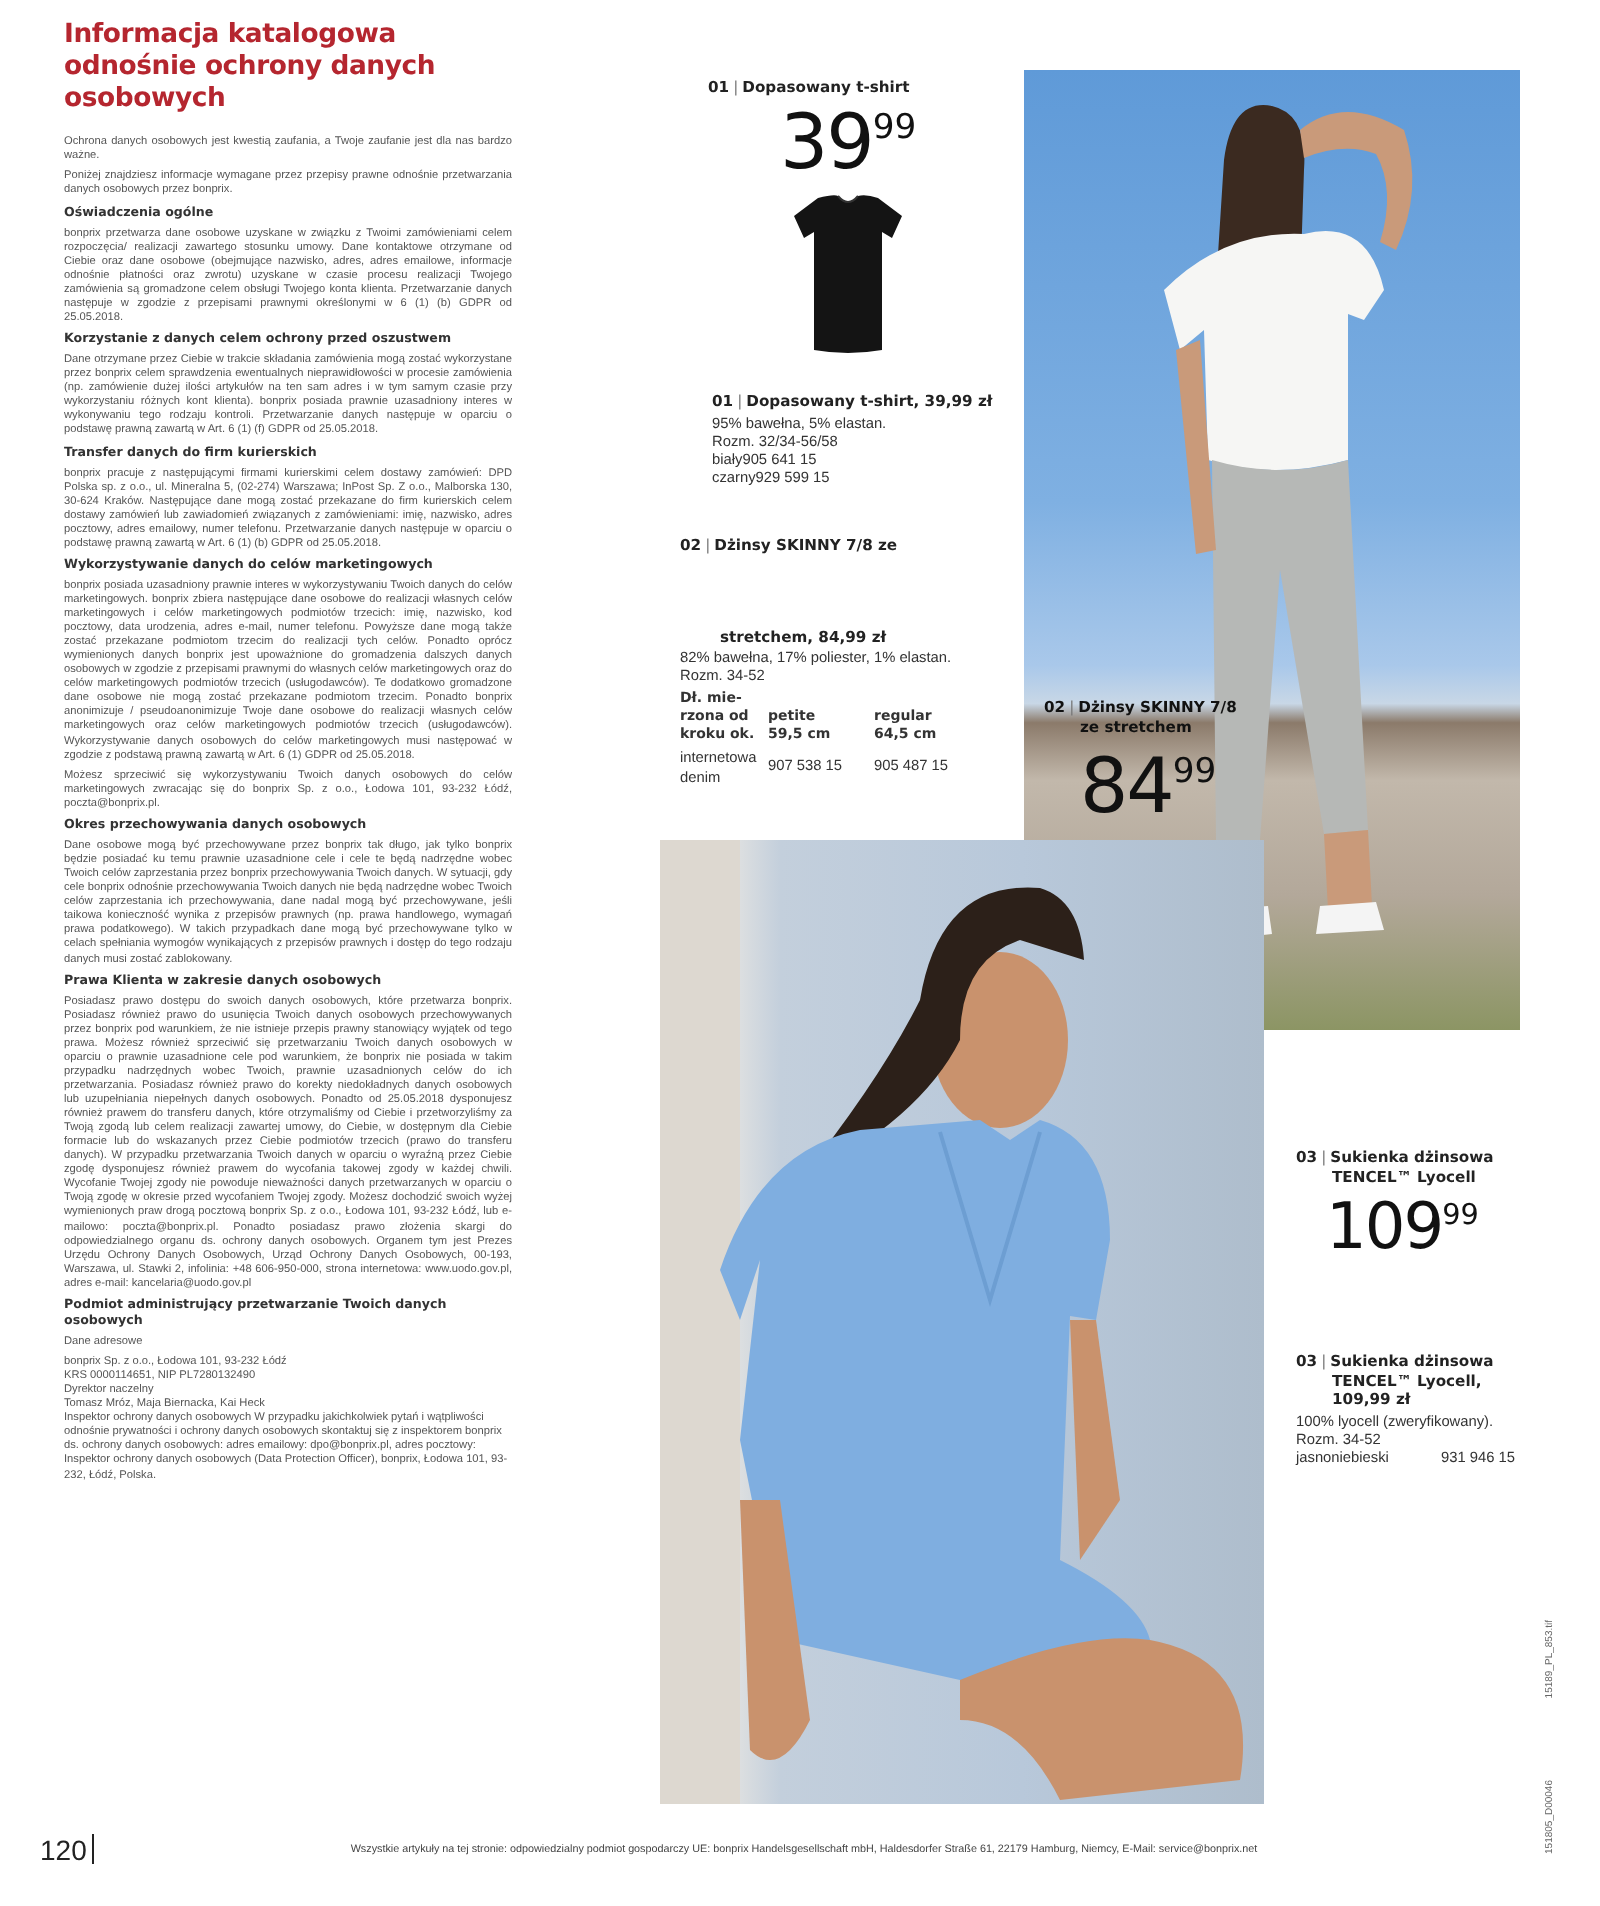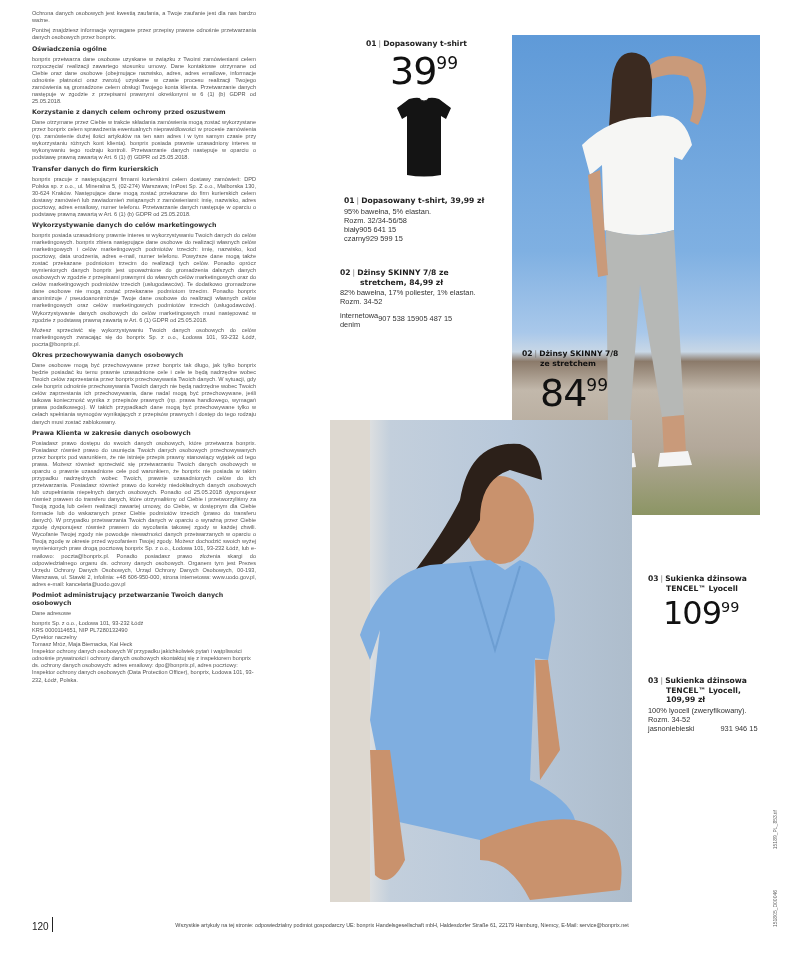--- a/index.html
+++ b/index.html
@@ -7,43 +7,43 @@
   body { position: relative; font-family: "DejaVu Sans", sans-serif; color: #2b2b2b; }
 
   
   .legal { position: absolute; left: 32px; top: 10px; width: 224px; }
   .legal h1 { color: #b5262f; font-family: "DejaVu Sans", sans-serif; font-weight: bold; font-size: 13.2px; line-height: 16px; letter-spacing: -0.2px; margin-bottom: 10px; }
   .legal p { font-family: "Liberation Sans", sans-serif; font-size: 5.6px; line-height: 7.05px; color: #555; text-align: justify; margin-bottom: 3.2px; }
   .legal h3 { font-family: "DejaVu Sans", sans-serif; font-size: 6.3px; line-height: 8px; font-weight: bold; color: #333; margin: 1px 0 3px; }
   .legal .addr { text-align: left; }
 
   
-  .page-num { position: absolute; left: 32px; top: 917px; font-size: 10px; font-family: "Liberation Sans", sans-serif; color: #222; }
+  .page-num { position: absolute; left: 20px; top: 917px; font-size: 14px; font-family: "Liberation Sans", sans-serif; color: #222; }
   .page-num span { display: inline-block; width: 1px; height: 15px; background: #222; margin-left: 3px; vertical-align: -2px; }
   .footer-note { position: absolute; left: 112px; top: 922px; width: 580px; font-family: "Liberation Sans", sans-serif; font-size: 5.4px; color: #444; text-align: center; white-space: nowrap; }
   .side-code { position: absolute; writing-mode: vertical-rl; transform: rotate(180deg); font-family: "Liberation Sans", sans-serif; font-size: 5px; color: #666; }
 
   
   .hd { font-family: "DejaVu Sans", sans-serif; font-weight: bold; font-size: 7.6px; line-height: 9.5px; color: #222; }
   .hd .sep { font-weight: normal; color: #777; margin: 0 2px; }
   .price { font-family: "DejaVu Sans", sans-serif; color: #111; line-height: 1; letter-spacing: -1px; }
   .price sup { font-size: 45%; vertical-align: 0; position: relative; top: -0.85em; letter-spacing: 0; }
 
-  .p1-label { position: absolute; left: 366px; top: 39px; text-align: center; }
+  .p1-label { position: absolute; left: 354px; top: 39px; text-align: center; }
   .p1-price { position: absolute; left: 390px; top: 52px; font-size: 38px; }
 
   
   .tshirt { position: absolute; left: 395px; top: 95px; width: 58px; height: 82px; }
 
   
   .detail { position: absolute; font-family: "Liberation Sans", sans-serif; font-size: 7.4px; line-height: 9.3px; color: #333; }
   .detail .hd { margin-bottom: 1px; }
-  .detail .hd .indent { display:block; padding-left: 20px; }
+  .detail .hd .indent { display:block; padding-left: 20px; margin-top: 36px; }
   .row { display: flex; }
-  .d1 { left: 344px; top: 196px; width: 148px; }
+  .d1 { left: 356px; top: 196px; width: 148px; }
   .d2 { left: 340px; top: 268px; width: 152px; }
   .d2 table { border-collapse: collapse; margin-top: 2px; }
   .d2 td { font-size: 7.4px; line-height: 9.3px; vertical-align: bottom; padding: 0; }
   .d2 td.b { font-weight: bold; font-family: "DejaVu Sans", sans-serif; font-size: 7px; }
   .d3 { left: 648px; top: 676px; width: 112px; }
 
   
   .photo { position: absolute; overflow: hidden; }
   .photo-top { left: 512px; top: 35px; width: 248px; height: 480px;
     background: linear-gradient(180deg, #5f9ad8 0%, #7fb0e2 45%, #a9c8ea 62%, #c8d7e6 66%, #8b7a6a 68%, #c2b8ab 74%, #b3a89a 86%, #8c9564 100%); }
@@ -53,20 +53,21 @@
   .p2-label { position: absolute; left: 522px; top: 349px; color: #111; }
   .p2-price { position: absolute; left: 540px; top: 374px; font-size: 38px; }
 
   .p3-label { position: absolute; left: 648px; top: 574px; }
   .p3-price { position: absolute; left: 663px; top: 597px; font-size: 32px; }
 </style>
 </head>
 <body>
 
 <div class="legal">
+  <h1>Informacja katalogowa odnośnie ochrony danych osobowych</h1>
   <p>Ochrona danych osobowych jest kwestią zaufania, a Twoje zaufanie jest dla nas bardzo ważne.</p>
   <p>Poniżej znajdziesz informacje wymagane przez przepisy prawne odnośnie przetwarzania danych osobowych przez bonprix.</p>
 
   <h3>Oświadczenia ogólne</h3>
   <p>bonprix przetwarza dane osobowe uzyskane w związku z Twoimi zamówieniami celem rozpoczęcia/ realizacji zawartego stosunku umowy. Dane kontaktowe otrzymane od Ciebie oraz dane osobowe (obejmujące nazwisko, adres, adres emailowe, informacje odnośnie płatności oraz zwrotu) uzyskane w czasie procesu realizacji Twojego zamówienia są gromadzone celem obsługi Twojego konta klienta. Przetwarzanie danych następuje w zgodzie z przepisami prawnymi określonymi w 6 (1) (b) GDPR od 25.05.2018.</p>
 
   <h3>Korzystanie z danych celem ochrony przed oszustwem</h3>
   <p>Dane otrzymane przez Ciebie w trakcie składania zamówienia mogą zostać wykorzystane przez bonprix celem sprawdzenia ewentualnych nieprawidłowości w procesie zamówienia (np. zamówienie dużej ilości artykułów na ten sam adres i w tym samym czasie przy wykorzystaniu różnych kont klienta). bonprix posiada prawnie uzasadniony interes w wykonywaniu tego rodzaju kontroli. Przetwarzanie danych następuje w oparciu o podstawę prawną zawartą w Art. 6 (1) (f) GDPR od 25.05.2018.</p>
 
   <h3>Transfer danych do firm kurierskich</h3>
@@ -121,20 +122,35 @@
 
 <div class="detail d2">
   <div class="hd">
     <span>02</span><span class="sep">|</span><span>Dżinsy SKINNY 7/8 ze</span>
     <span class="indent">stretchem, 84,99 zł</span>
   </div>
   <div>82% bawełna, 17% poliester, 1% elastan.</div>
   <div>Rozm. 34-52</div>
   <table>
     <tbody>
+        <tr>
+      <td class="b" style="width:44px">
+        <span>Dł. mie-</span><br>
+        <span>rzona od</span><br>
+        <span>kroku ok.</span>
+      </td>
+      <td class="b" style="width:53px">
+        <span>petite</span><br>
+        <span>59,5 cm</span>
+      </td>
+      <td class="b">
+        <span>regular</span><br>
+        <span>64,5 cm</span>
+      </td>
+    </tr>
     <tr>
       <td style="padding-top:2px">
         <span>internetowa</span><br>
         <span>denim</span>
       </td>
       <td style="vertical-align:middle">907 538 15</td>
       <td style="vertical-align:middle">905 487 15</td>
     </tr>
   </tbody>
     </table>

